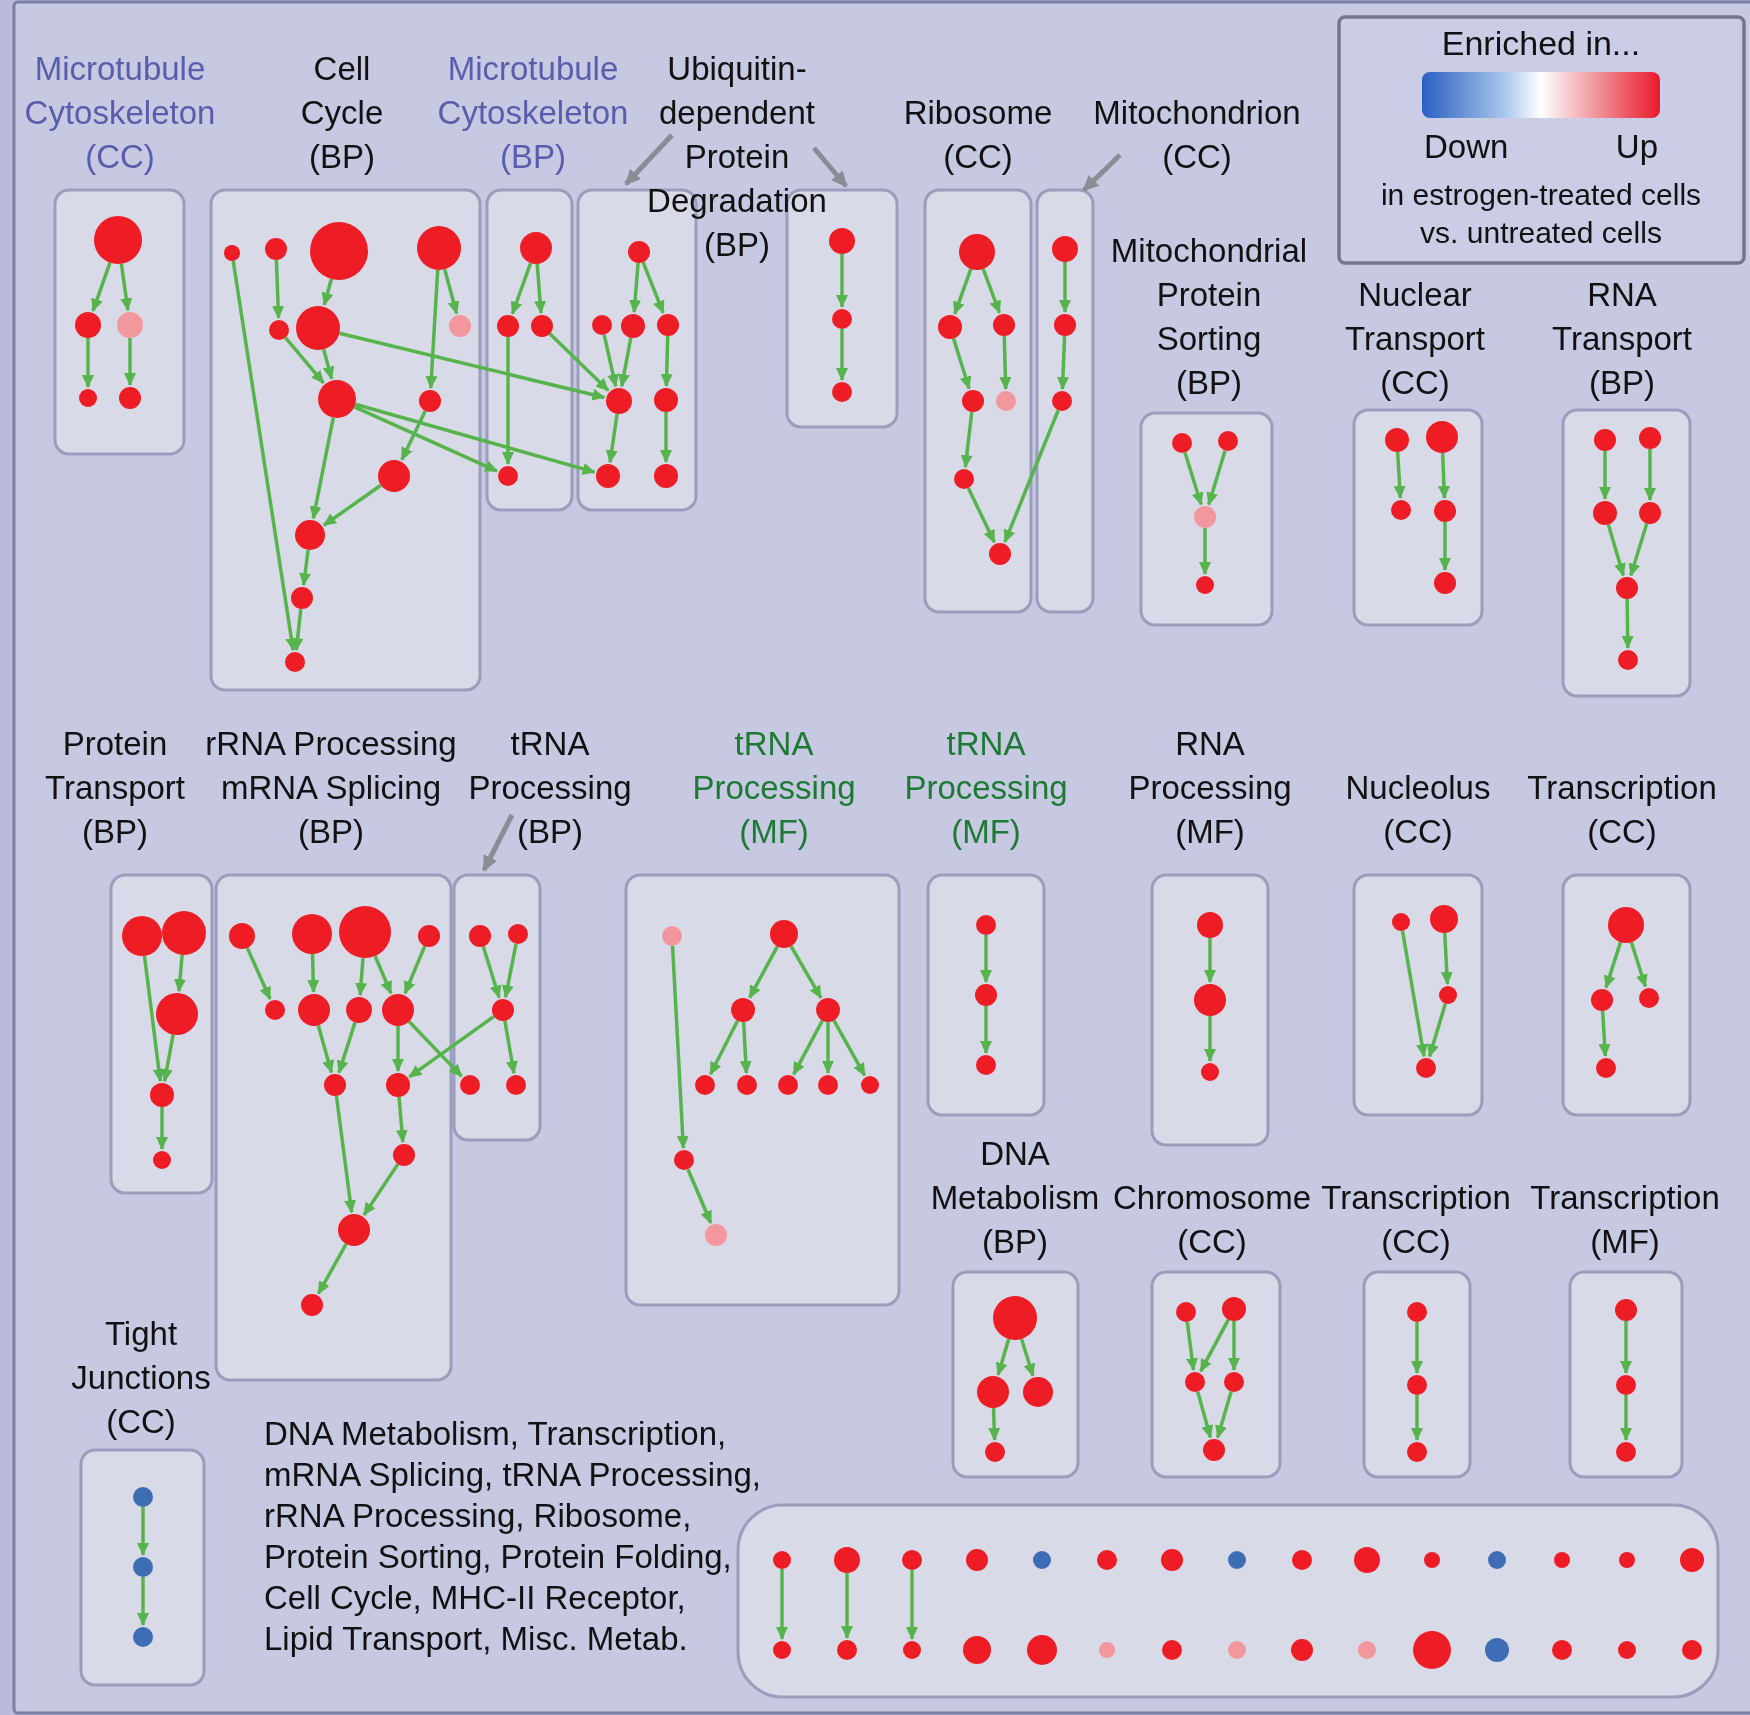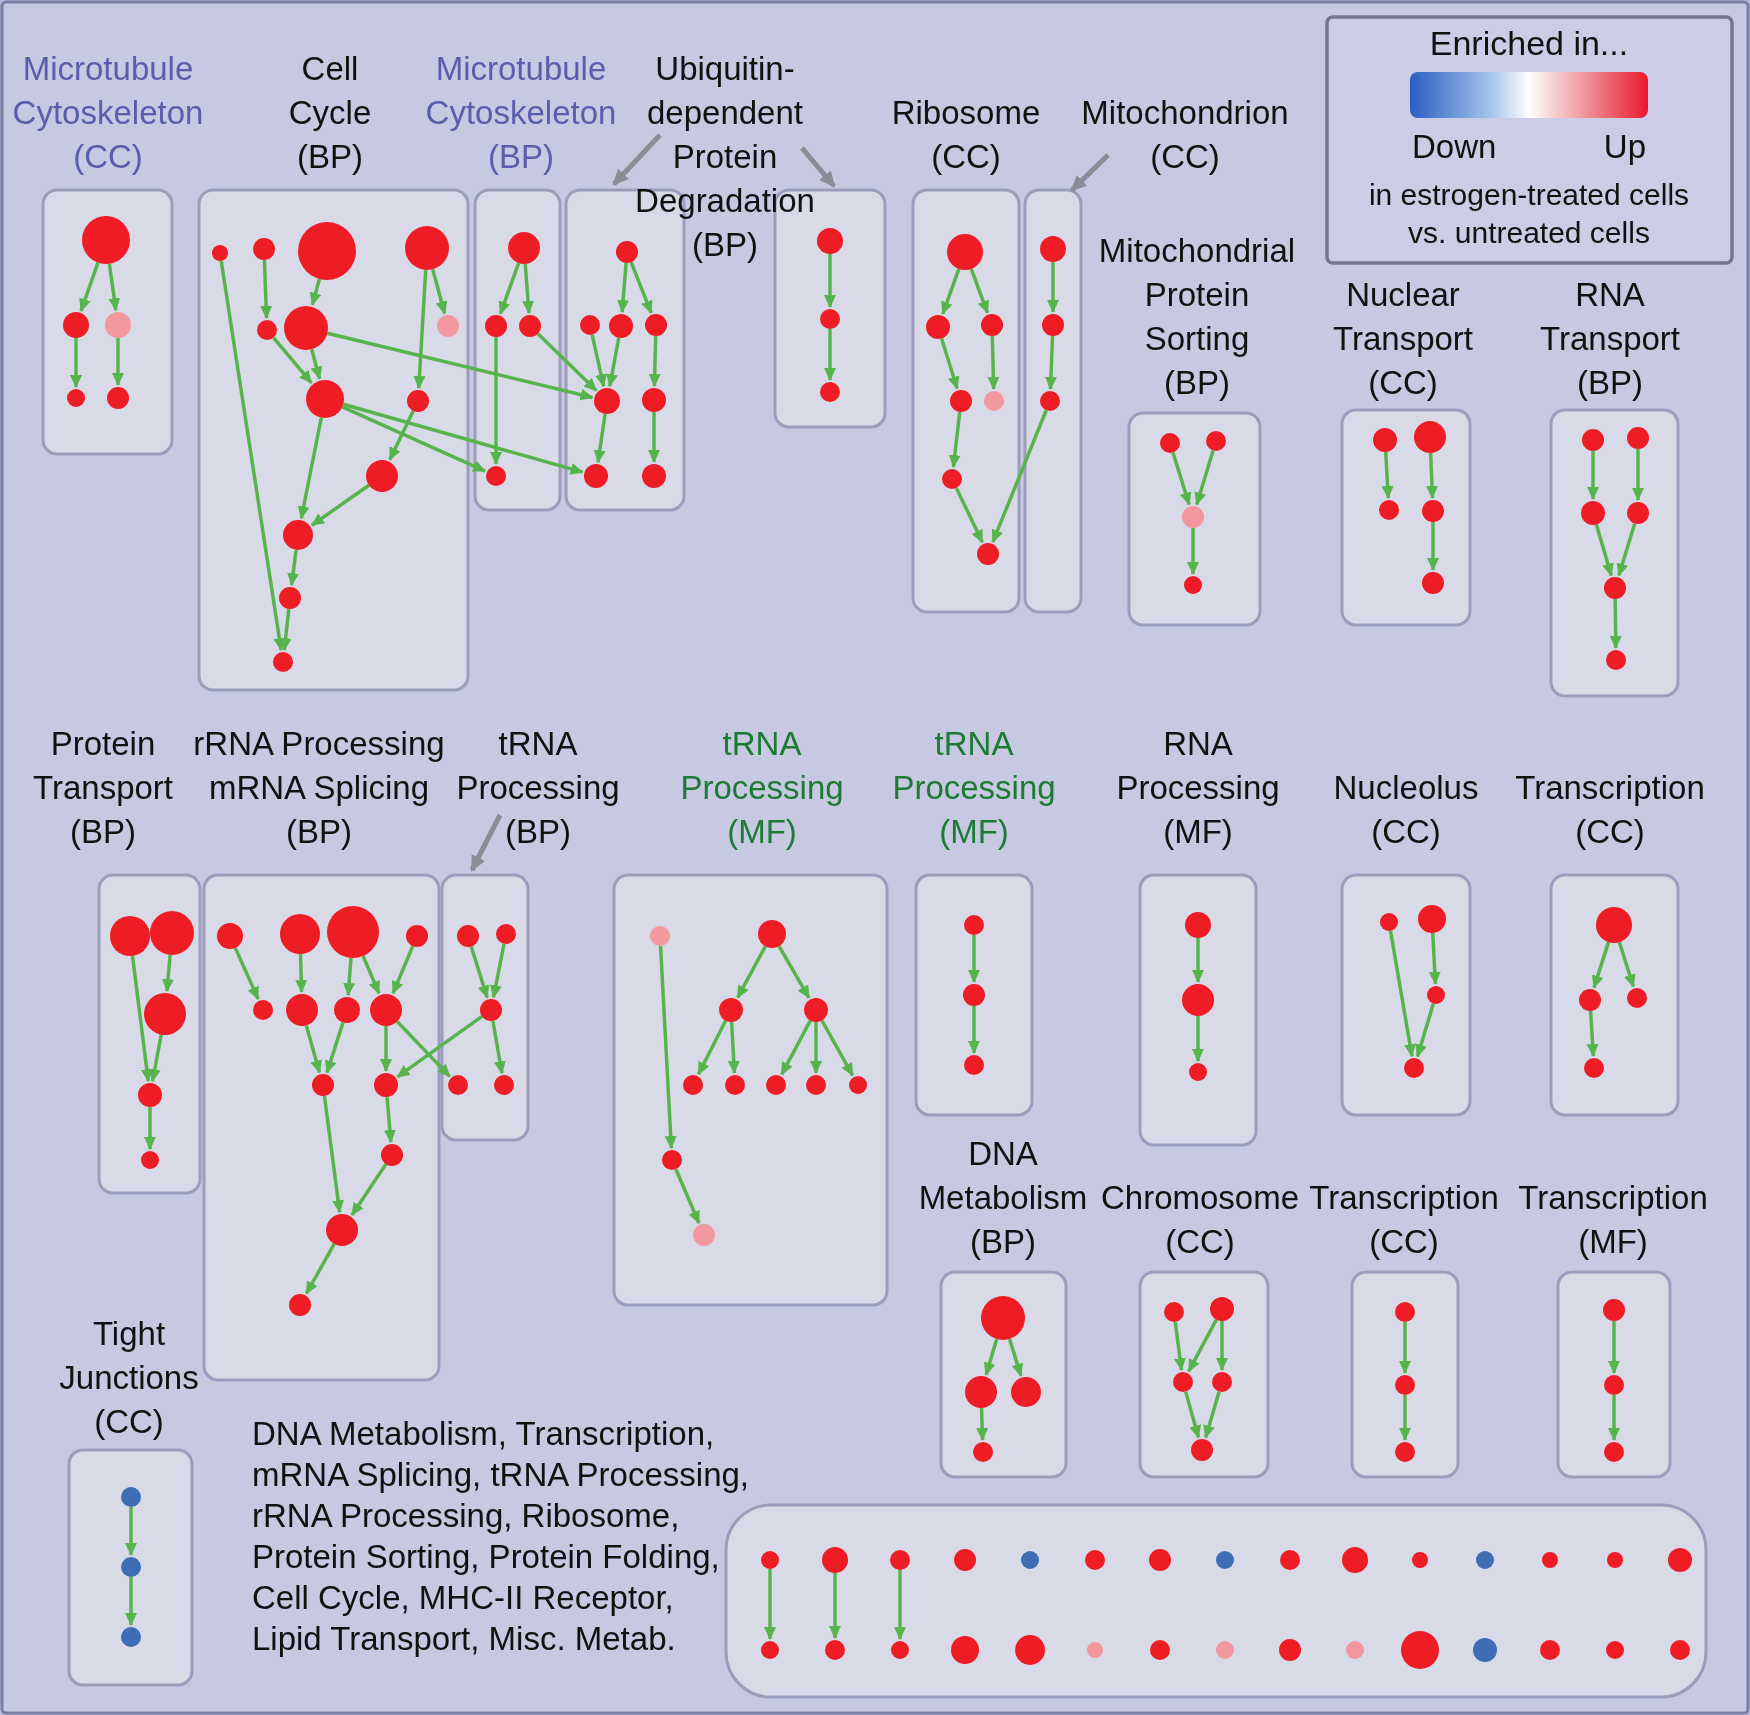--- a/index.html
+++ b/index.html
@@ -1,16 +1,16 @@
 <!DOCTYPE html>
 <html><head>
 <meta charset="utf-8">
 <style>
   html, body { margin: 0; padding: 0; background: #b9badb; }
-  #wrap { width: 1494px; height: 1715px; position: relative; }
+  #wrap { width: 1494px; height: 1715px; position: relative; padding-left: 12px; }
   svg { display: block; font-family: "Liberation Sans", sans-serif; }
   text { font-family: "Liberation Sans", sans-serif; }
   .t34 { font-size: 34px; fill: #111; }
   .t33 { font-size: 33px; fill: #111; }
   .t30 { font-size: 30px; fill: #111; }
   .mid { text-anchor: middle; }
   .end { text-anchor: end; }
   .legendbox { fill: #cbcce5; stroke: #74768e; stroke-width: 3.5; }
 </style>
 </head>

